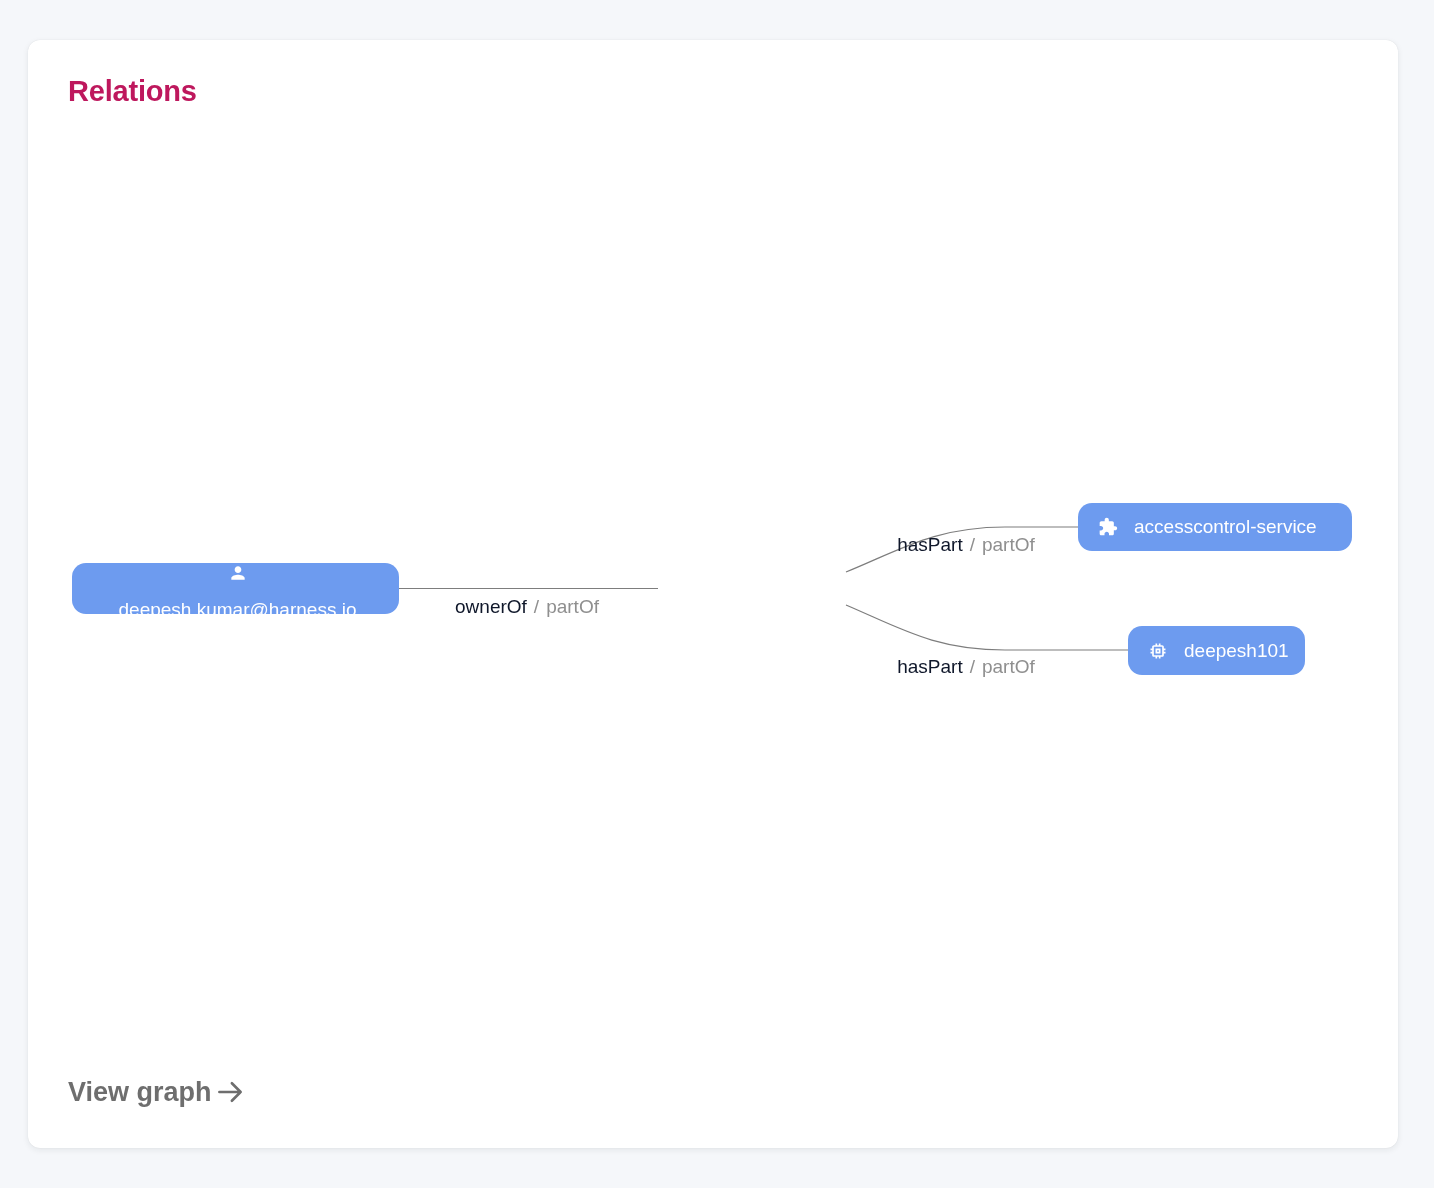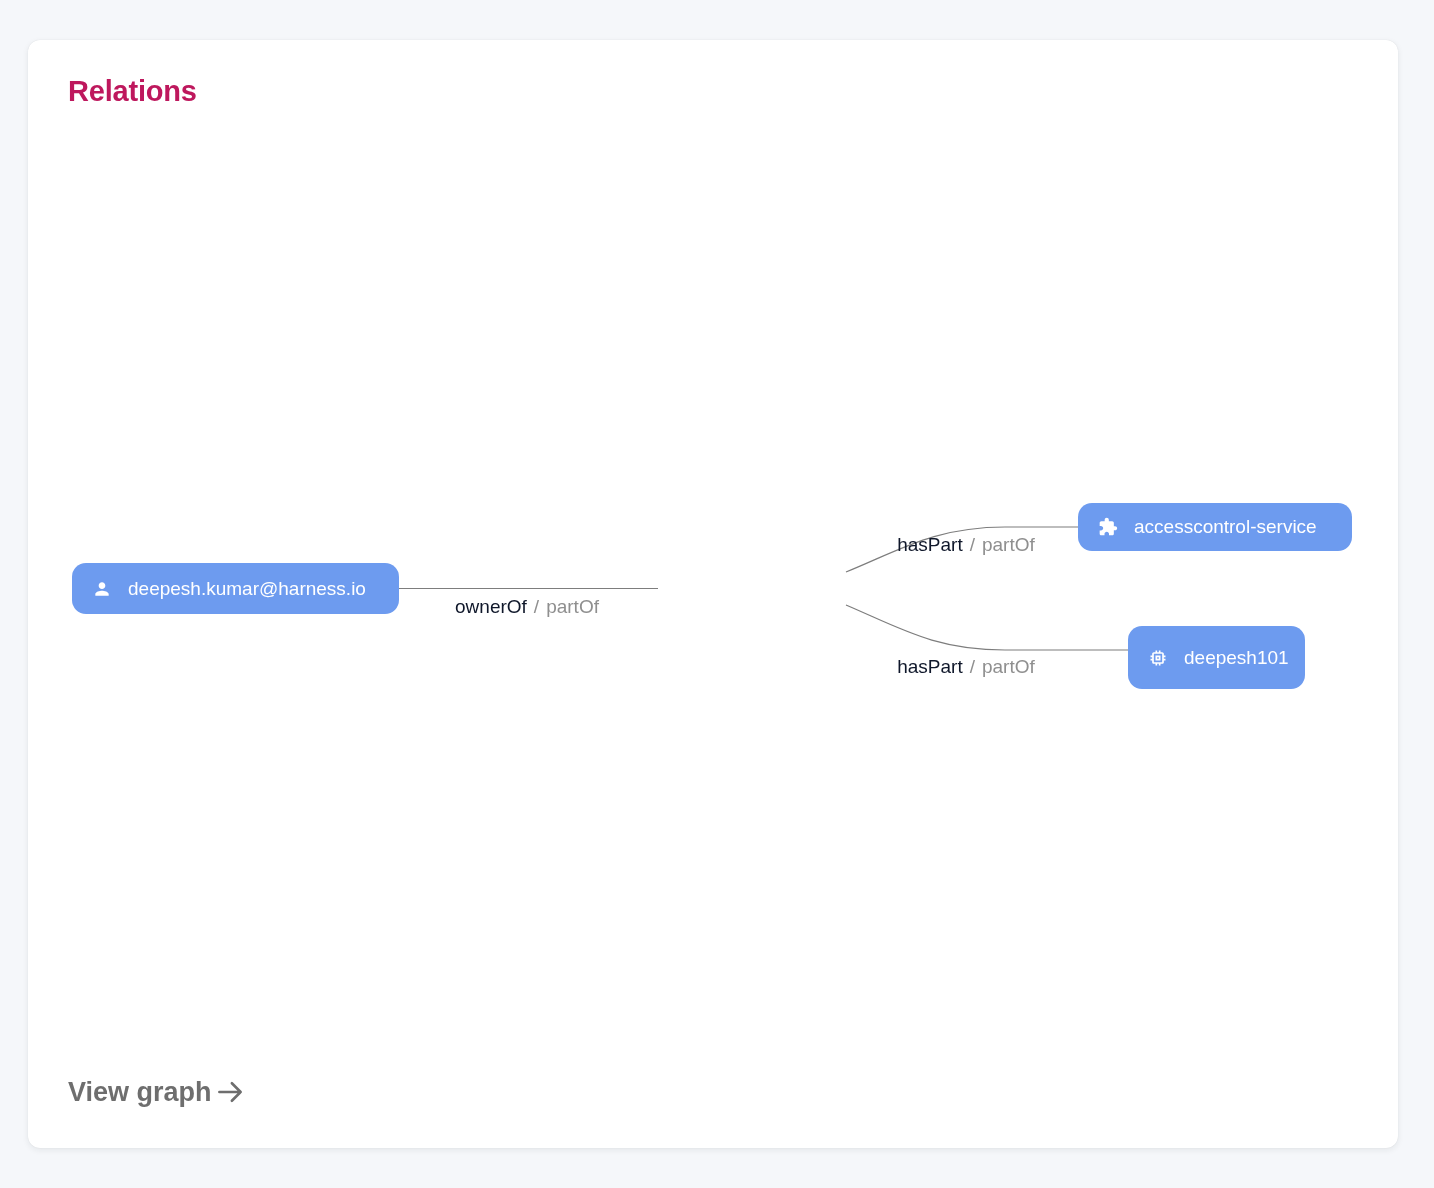--- a/index.html
+++ b/index.html
@@ -146,40 +146,40 @@
       <span class="el-sep">/</span>
       <span class="el-secondary">partOf</span>
     </div>
 
     <div class="edge-label" style="left:966px; top:656px;">
       <span class="el-primary">hasPart</span>
       <span class="el-sep">/</span>
       <span class="el-secondary">partOf</span>
     </div>
 
-    <div class="node" style="left: 72px; top: 563px; width: 327px; height: 51px; background: rgb(109, 155, 239);">
+    <div class="node" style="left: 72px; top: 563px; width: 327px; height: 51px; background: rgb(109, 155, 239); flex-direction: column;">
       <span class="node-icon">
         <svg viewBox="0 0 24 24">
             <path d="M12 12c2.21 0 4-1.79 4-4s-1.79-4-4-4-4 1.79-4 4 1.79 4 4 4zm0 2c-2.67 0-8 1.34-8 4v2h16v-2c0-2.66-5.33-4-8-4z"></path>
           </svg>
       </span>
       <span class="node-label">deepesh.kumar@harness.io</span>
     </div>
 
 
     <div class="node" style="left: 1078px; top: 503px; width: 274px; height: 48px; background: rgb(109, 155, 239);">
       <span class="node-icon">
         <svg viewBox="0 0 24 24">
             <path d="M20.5 11H19V7c0-1.1-.9-2-2-2h-4V3.5C13 2.12 11.88 1 10.5 1S8 2.12 8 3.5V5H4c-1.1 0-1.99.9-1.99 2v3.8H3.5c1.49 0 2.7 1.21 2.7 2.7s-1.21 2.7-2.7 2.7H2V20c0 1.1.9 2 2 2h3.8v-1.5c0-1.49 1.21-2.7 2.7-2.7 1.49 0 2.7 1.21 2.7 2.7V22H17c1.1 0 2-.9 2-2v-4h1.5c1.38 0 2.5-1.12 2.5-2.5S21.88 11 20.5 11z"></path>
           </svg>
       </span>
       <span class="node-label">accesscontrol-service</span>
     </div>
 
-    <div class="node" style="left: 1128px; top: 626px; width: 177px; height: 63px; background: rgb(109, 155, 239);">
+    <div class="node" style="left: 1128px; top: 626px; width: 177px; height: 49px; background: rgb(109, 155, 239);">
       <span class="node-icon">
         <svg viewBox="0 0 24 24">
             <path d="M15 9H9v6h6V9zm-2 4h-2v-2h2v2zm8-2V9h-2V7c0-1.1-.9-2-2-2h-2V3h-2v2h-2V3H9v2H7c-1.1 0-2 .9-2 2v2H3v2h2v2H3v2h2v2c0 1.1.9 2 2 2h2v2h2v-2h2v2h2v-2h2c1.1 0 2-.9 2-2v-2h2v-2h-2v-2h2zm-4 6H7V7h10v10z"></path>
           </svg>
       </span>
       <span class="node-label">deepesh101</span>
     </div>
   </div>
 </div>
 

